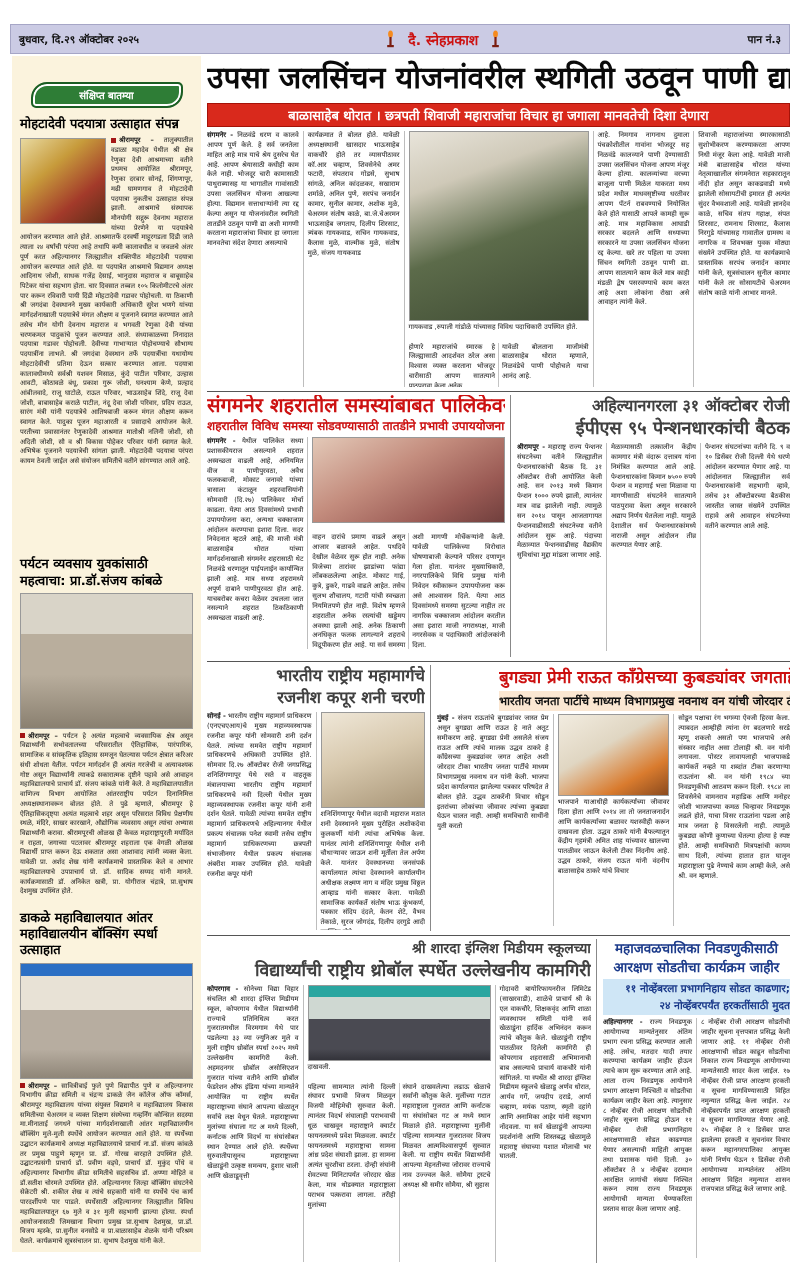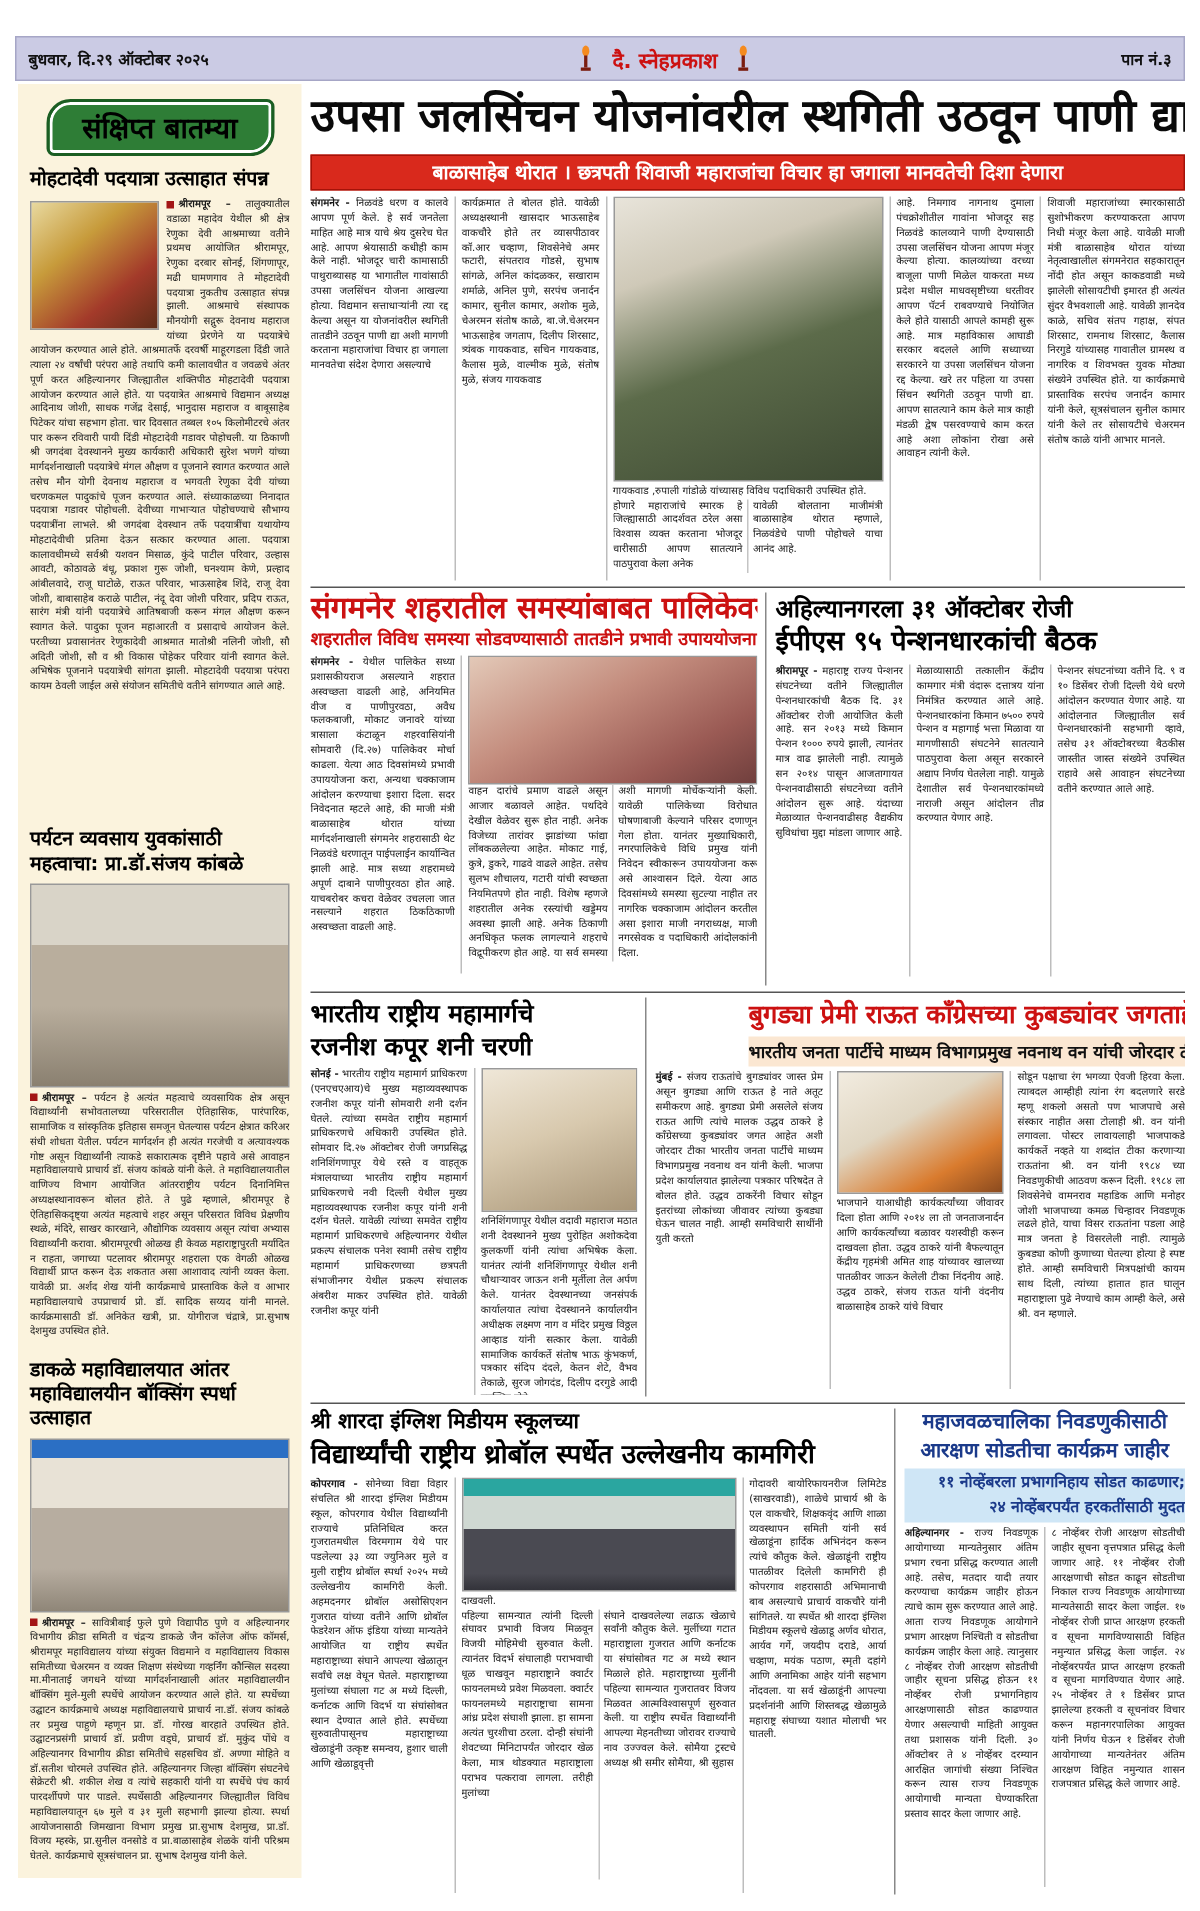--- a/index.html
+++ b/index.html
@@ -5,21 +5,21 @@
 *{margin:0;padding:0;box-sizing:border-box}
 html,body{width:800px}
 body{height:1274px;position:relative;background:#fff;font-family:"DejaVu Sans","Liberation Sans",sans-serif;color:#1a1a1a;overflow:hidden}
 .abs{position:absolute}
 
 .topbar{left:10px;top:24px;width:780px;height:24px;background:#cbcbe4;border:1px solid #a6a6c6;display:flex;align-items:center;justify-content:space-between;padding:14px 8px}
 .topdate,.toppage{font-size:10.5px;font-weight:bold;color:#111}
 .paper-title{display:flex;align-items:center;gap:12px;font-size:14px;font-weight:bold;color:#cc1111}
 
 .sidebar{left:12px;top:56px;width:189px;height:1196px;background:#fbf3dd;padding:6px 8px;overflow:hidden}
-.badge{width:152px;margin:4px auto 8px;background:#2e7d36;border:2px solid #1b5e23;box-shadow:inset 0 0 0 2px #fff;border-radius:16px 5px 16px 5px;color:#000000;font-weight:bold;font-size:19px;text-align:center;padding:4px 0}
+.badge{width:152px;margin:20px auto 8px;background:#2e7d36;border:2px solid #1b5e23;box-shadow:inset 0 0 0 2px #fff;border-radius:16px 5px 16px 5px;color:#ffffff;font-weight:bold;font-size:10px;text-align:center;padding:4px 0}
 .sb-head{font-size:13px;font-weight:bold;line-height:1.25;color:#000;margin:6px 0 4px;text-align:left}
 .sb-body{font-size:6.7px;line-height:1.45;text-align:justify;overflow:hidden}
 .bullet{display:inline-block;width:5px;height:5px;background:#a31515;margin-right:3px;vertical-align:middle}
 .dl{font-weight:bold}
 .ph{border:1px solid #999}
 .ph-deity{float:left;width:86px;height:86px;margin:2px 5px 2px 0;background:linear-gradient(140deg,#e8d9a0,#c79b3b 35%,#a33a2a 70%,#5f2d18)}
 .ph-class{width:173px;height:136px;margin:3px 0;background:linear-gradient(180deg,#d9d4c8 0 30%,#b9ae9d 30% 60%,#8a8070)}
 .ph-box{width:173px;height:116px;margin:3px 0;background:linear-gradient(#2b6fc4 0 12px,#e8e2d6 12px 40%,#b7ada0 40% 75%,#8f8678)}
 
 .main{left:207px;top:56px;width:583px;height:1212px}
@@ -30,31 +30,31 @@
 .cols>*{flex:1;padding:0 4px;overflow:hidden}
 .cols>*:first-child{padding-left:0}
 .cols>*:last-child{padding-right:0}
 .cols>*+*{border-left:1px solid #bdbdbd}
 .btx{font-size:6.8px;line-height:1.45;text-align:justify;color:#161616}
 .cap{font-size:6.8px;line-height:1.4;text-align:justify;margin-top:2px}
 .row{display:flex;align-items:stretch}
 .row>*{overflow:hidden}
 .row>*+*{border-left:1px solid #888;margin-left:5px;padding-left:6px}
 .hd-red{color:#cc1111;font-weight:bold;text-align:center;white-space:nowrap;overflow:hidden}
-.hd-blk{color:#000000;font-weight:bold;text-align:left;white-space:nowrap;overflow:hidden}
+.hd-blk{color:#404040;font-weight:bold;text-align:right;white-space:nowrap;overflow:hidden}
 .hd-navy{color:#1b3a8a;font-weight:bold;text-align:center;white-space:nowrap;overflow:hidden}
 .subred{color:#cc1111;font-weight:bold;font-size:12px;text-align:center;white-space:nowrap;overflow:hidden;margin:2px 0 3px}
 .band-peach{background:#fbe7d2;color:#111;font-weight:bold;font-size:11.5px;text-align:center;height:20px;line-height:20px;white-space:nowrap;overflow:hidden;margin:2px 0 3px}
 .band-blue{background:#cfe6f6;color:#1b3a8a;font-weight:bold;font-size:10.5px;text-align:right;line-height:17px;overflow:hidden;margin:2px 0 3px;padding:1px 0}
 .ph-lead{width:100%;height:190px;background:linear-gradient(160deg,#e8e4da 0%,#cfc9b8 25%,#5c6b4a 55%,#3e4a33 100%)}
 .ph-morcha{width:100%;height:86px;background:linear-gradient(150deg,#e3c9b8,#c48d7e 40%,#9a5a54 75%,#703f3d)}
 .ph-shani{width:100%;height:96px;background:linear-gradient(160deg,#efe7d8,#d8c9ae 45%,#a89577)}
 .ph-press{width:100%;height:82px;background:linear-gradient(150deg,#f2ece0,#e0d6c2 40%,#d97b2e 75%,#8a4a1e)}
 .ph-throw{width:100%;height:76px;background:linear-gradient(#2aa6a0 0 11px,#cfd8d2 11px 45%,#4a4a52 45% 85%,#33333a)}
-.subcols{display:flex;margin-top:0}
+.subcols{display:flex;margin-top:10px}
 .subcols>*{flex:1;padding:0 3px;overflow:hidden}
 .subcols>*:first-child{padding-left:0}
 .subcols>*:last-child{padding-right:0}
 .subcols>*+*{border-left:1px solid #c4c4c4}
 </style>
 </head>
 <body>
 
 <div class="abs topbar">
   <span class="topdate">बुधवार, दि.२९ ऑक्टोबर २०२५</span>

